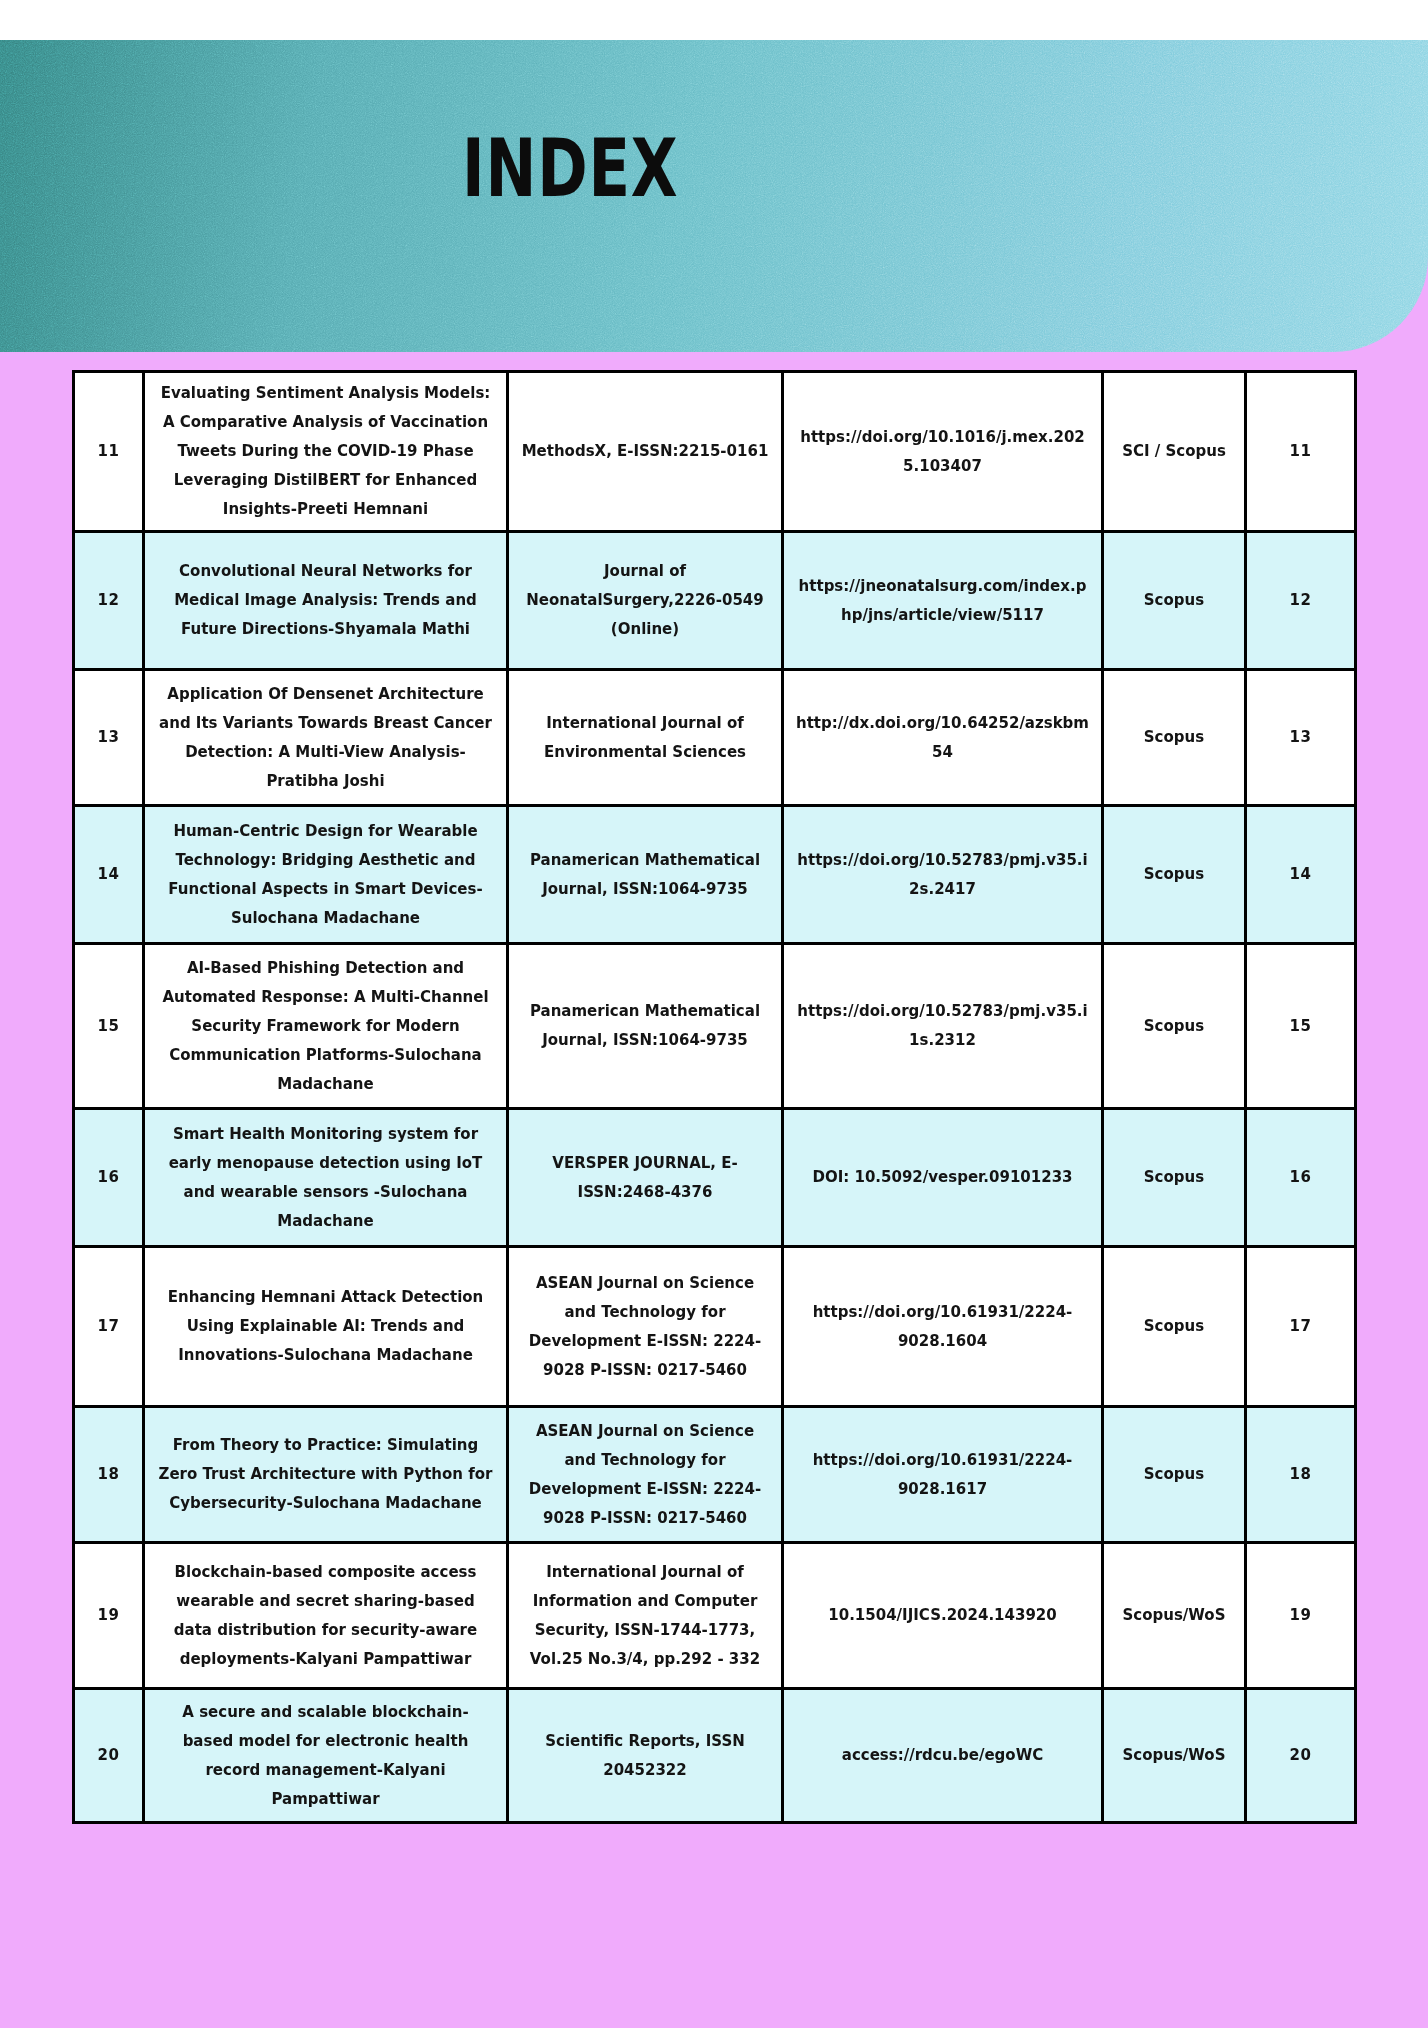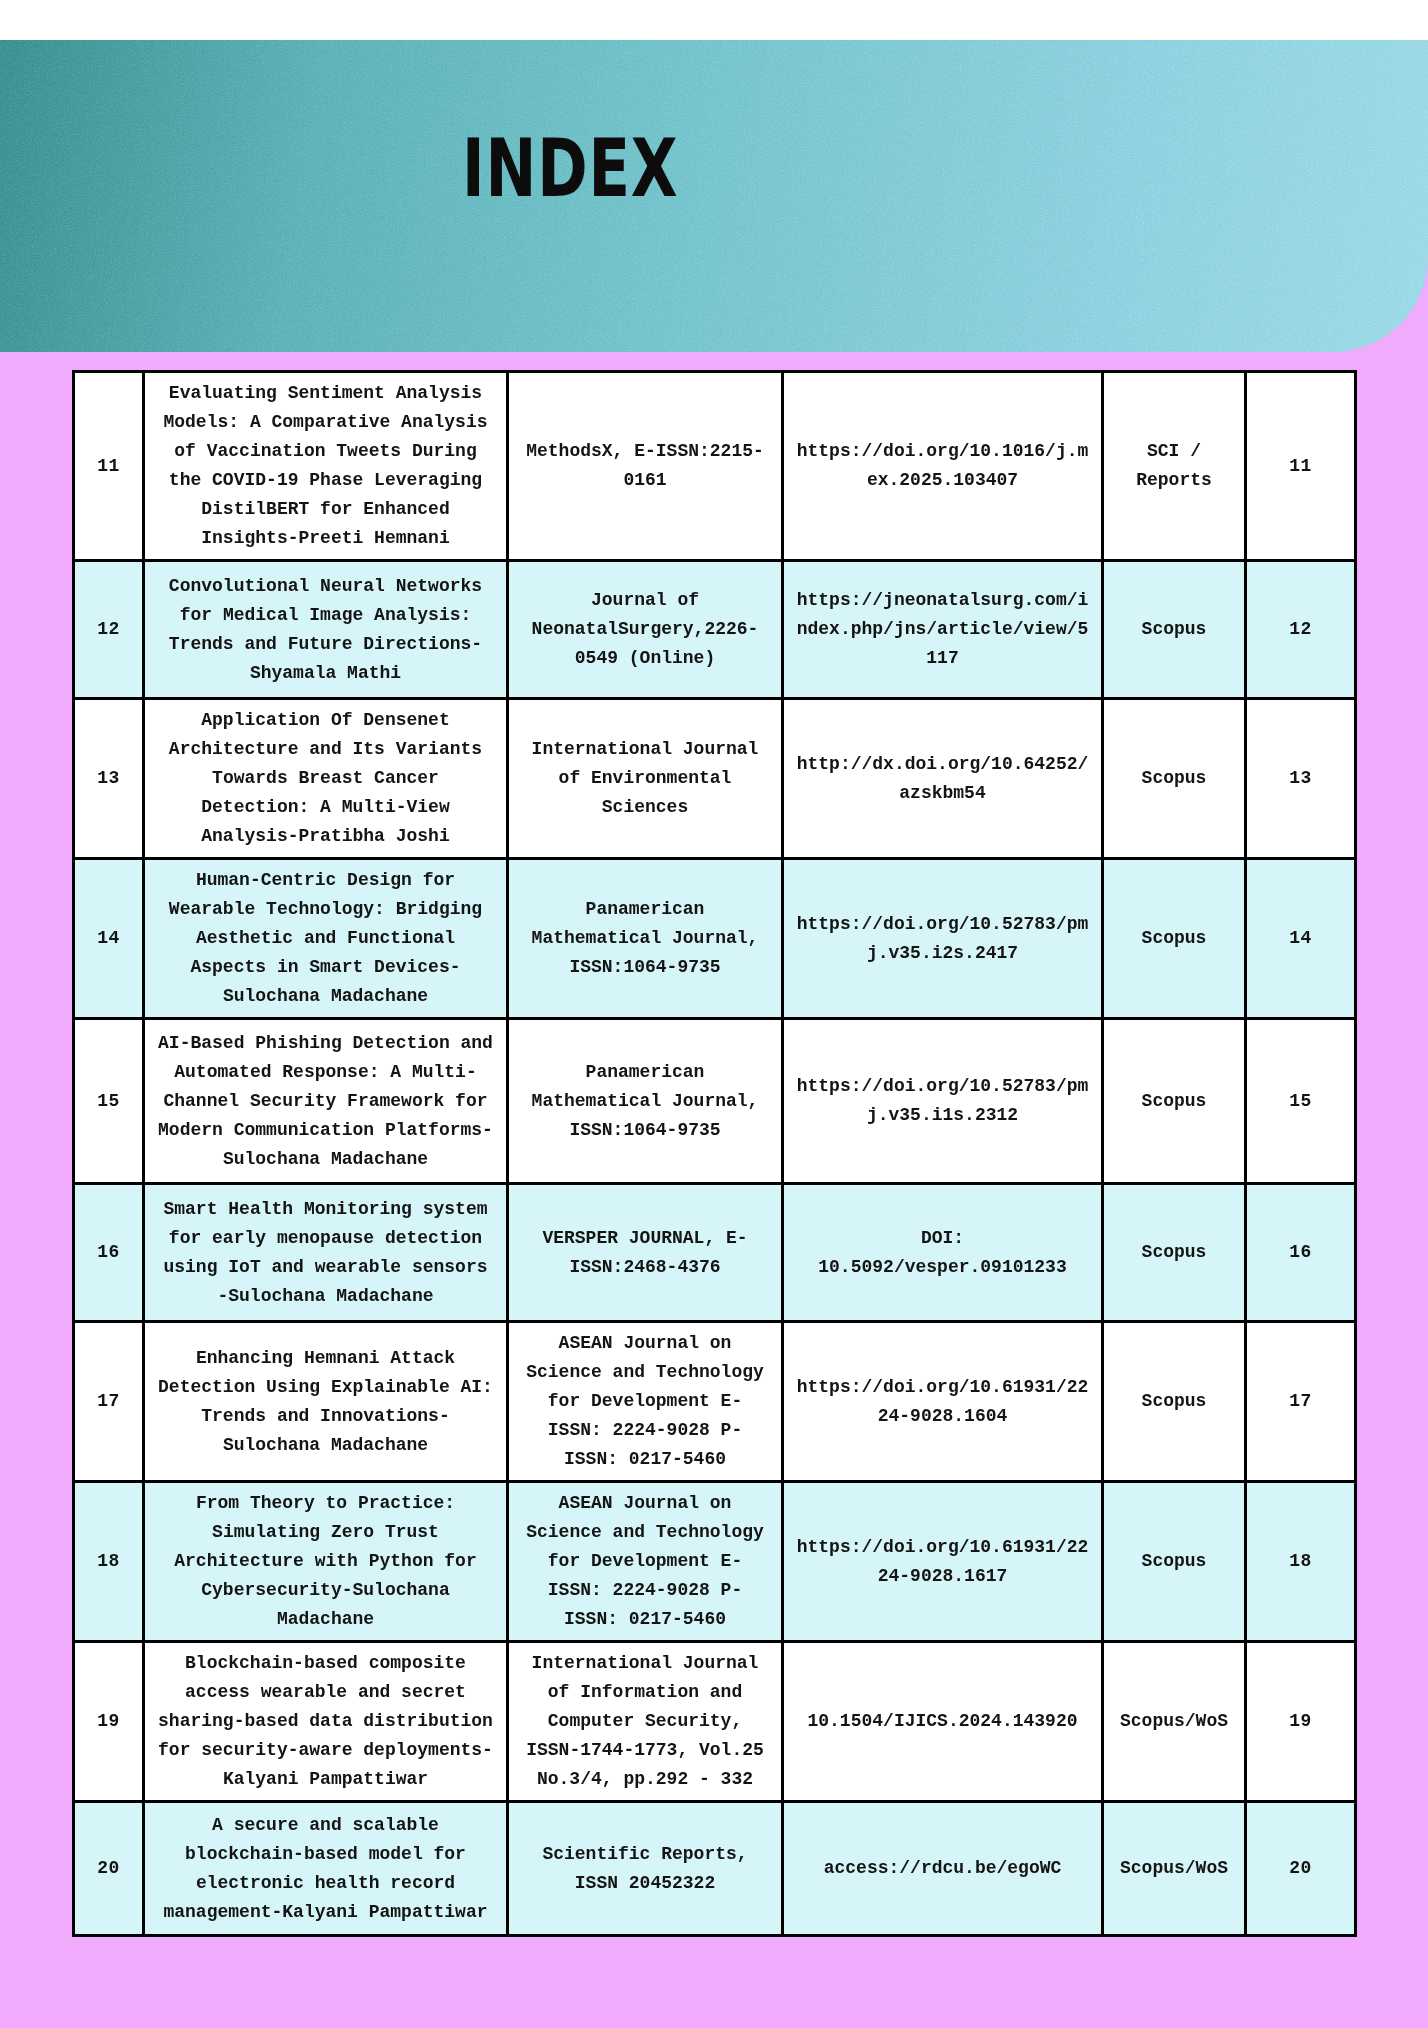--- a/index.html
+++ b/index.html
@@ -59,26 +59,25 @@
     border-collapse:collapse;
     table-layout:fixed;
   }
   .pub-table td{
     border:3px solid var(--border-color,#000000);
     background:#ffffff;
     text-align:center;
     vertical-align:middle;
     font-weight:bold;
     color:var(--text-color,#141414);
-    font-size:18px;
+    font-size:15px;
     line-height:29px;
     padding:6px 12px;
     overflow-wrap:anywhere;
     word-break:normal;
-    font-family:Liberation Mono, monospace;
   }
   .pub-table tr.alt td{background:var(--row-alt-bg,#d6f5f9);}
   .c-no,.c-no2{font-size:16px;letter-spacing:.5px;}
   .c-journal{padding:6px 14px;}
   .c-link{padding:6px 10px;}
   .v-top{vertical-align:top;padding-top:18px;}
 
   
   .footer-strip{
     position:absolute;
@@ -115,21 +114,21 @@
       <col style="width:320px">
         <col style="width:143px">
         <col style="width:110px">
     </colgroup>
     <tbody>
       <tr style="height:160px">
         <td class="c-no">11</td>
         <td class="c-title">Evaluating Sentiment Analysis Models: A Comparative Analysis of Vaccination Tweets During the COVID-19 Phase Leveraging DistilBERT for Enhanced Insights-Preeti Hemnani</td>
         <td class="c-journal">MethodsX, E-ISSN:2215-0161</td>
         <td class="c-link">https://doi.org/10.1016/j.mex.2025.103407</td>
-        <td class="c-index">SCI / Reports</td>
+        <td class="c-index">SCI / Scopus</td>
         <td class="c-no2">11</td>
       </tr>
       <tr class="alt" style="height:138px">
         <td class="c-no">12</td>
         <td class="c-title">Convolutional Neural Networks for Medical Image Analysis: Trends and Future Directions-Shyamala Mathi</td>
         <td class="c-journal">Journal of NeonatalSurgery,2226-0549 (Online)</td>
         <td class="c-link">https://jneonatalsurg.com/index.php/jns/article/view/5117</td>
         <td class="c-index">Scopus</td>
         <td class="c-no2">12</td>
       </tr>

